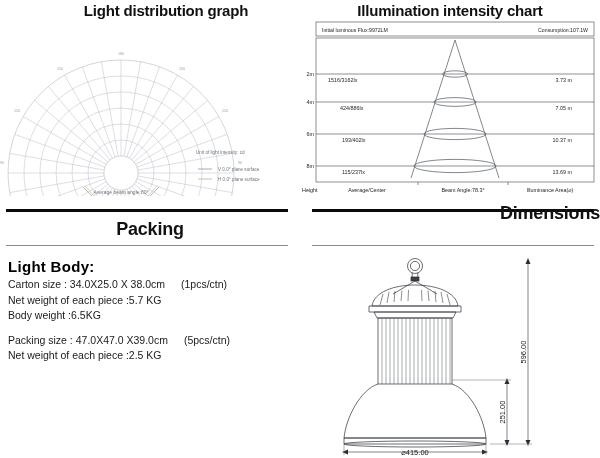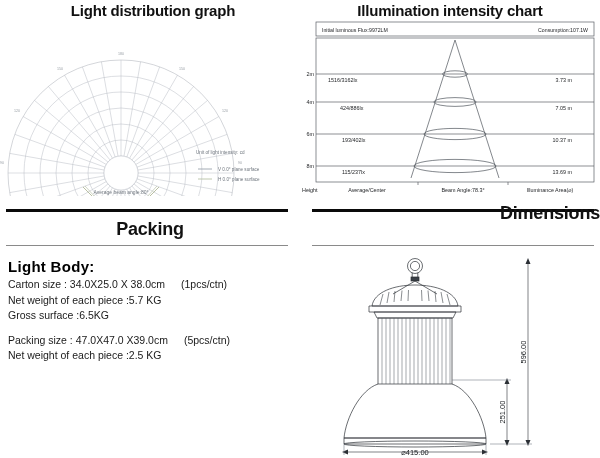--- a/index.html
+++ b/index.html
@@ -21,21 +21,21 @@
     letter-spacing: -0.2px;
   }
   .title-top { font-size: 15px; line-height: 20px; }
   .title-big { font-size: 18px; line-height: 26px; }
 
   .rule-thick { height: 3px; background: #0a0a0a; }
   .rule-thin  { height: 1px; background: #8a8a8a; }
 
   
   #polar-panel { left: 0; top: 0; width: 300px; height: 196px; }
-  #polar-title { position:absolute; left:3px; top:1px; width:300px; }
+  #polar-title { position:absolute; left:16px; top:1px; width:300px; }
   #polar-svg { position: absolute; left: 0; top: 18px; }
 
   
   #illum-panel { left: 300px; top: 0; width: 300px; height: 196px; }
   #illum-title { position:absolute; left:0; top:1px; width:300px; }
   #illum-svg { position: absolute; left: 0; top: 18px; }
 
   
   #sep-left  { position:absolute; left:6px;   top:209px; width:282px; }
   #sep-right { position:absolute; left:312px; top:209px; width:282px; }
@@ -241,21 +241,21 @@
 
   <div class="rule-thin" id="sep-left2"></div>
   <div class="rule-thin" id="sep-right2"></div>
 
   <div id="packing-body">
     <div class="pk-head">Light Body:</div>
     <div class="pk-line">
       <span>Carton size :  34.0X25.0 X 38.0cm</span><span class="qty">(1pcs/ctn)</span>
     </div>
     <div class="pk-line">Net weight of each piece :5.7 KG</div>
-    <div class="pk-line">Gross surface :6.5KG</div>
+    <div class="pk-line">Body weight :6.5KG</div>
 
     <div class="pk-gap"></div>
 
     <div class="pk-line">
       <span>Packing size :  47.0X47.0 X39.0cm</span><span class="qty">(5pcs/ctn)</span>
     </div>
     <div class="pk-line">Net weight of each piece :2.5 KG</div>
   </div>
 
   <svg id="dims-svg" width="300" height="206" viewBox="0 0 300 206">

